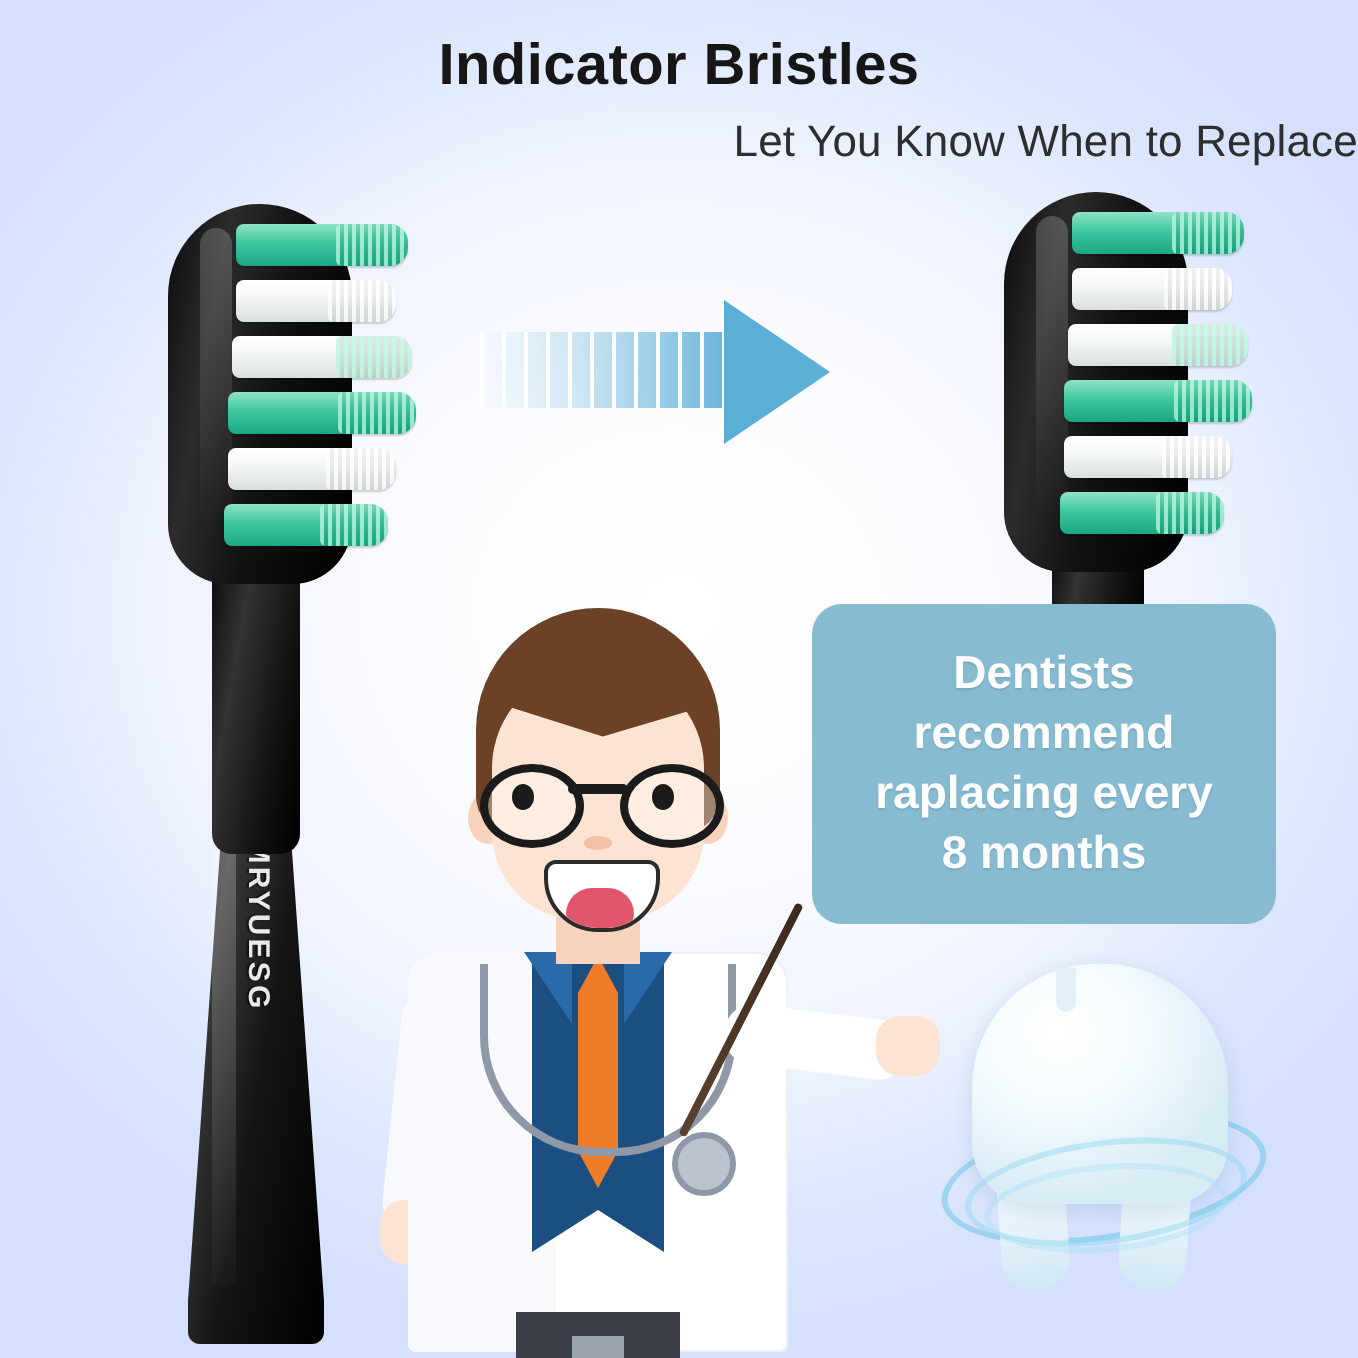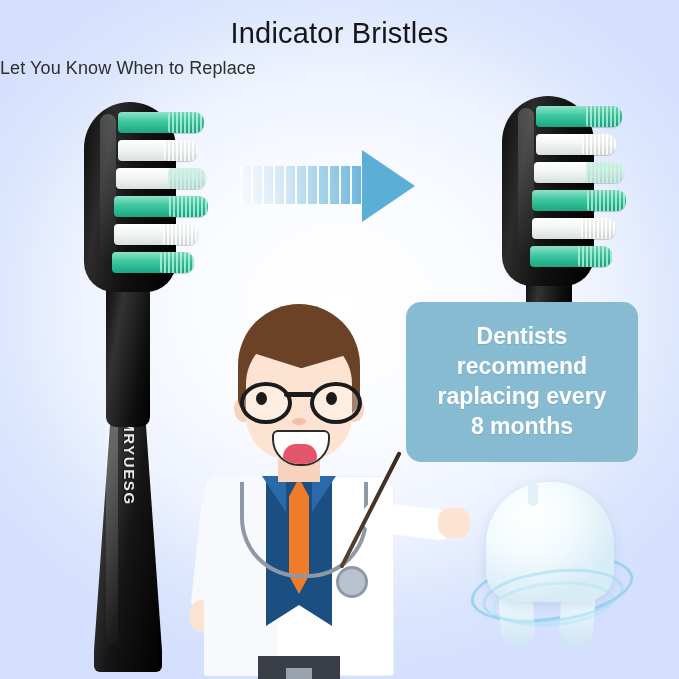--- a/index.html
+++ b/index.html
@@ -10,25 +10,25 @@
   }
   #stage{
     position:relative;width:679px;height:679px;overflow:hidden;
     background:
       radial-gradient(ellipse 62% 55% at 50% 45%, #ffffff 0%, #fbfcff 32%, #eef3fe 62%, #dce6fd 82%, #d4e0fd 100%);
   }
 
   
   .title{
     position:absolute;left:0;right:0;top:17px;text-align:center;
-    font-size:29px;font-weight:normal;color:#161616;letter-spacing:.2px;
+    font-size:29px;font-weight:bold;color:#161616;letter-spacing:.2px;
   }
   .subtitle{
-    position:absolute;left:0;right:0;top:58px;text-align:left;
-    font-size:18px;font-weight:normal;color:#2e2e2e;letter-spacing:.1px;
+    position:absolute;left:0;right:0;top:58px;text-align:right;
+    font-size:22px;font-weight:normal;color:#2e2e2e;letter-spacing:.1px;
   }
 
   
   .brush{position:absolute;}
   .head-black{
     position:absolute;left:0;top:0;width:92px;height:190px;
     background:linear-gradient(100deg,#0c0c0c 0%,#2c2c2c 26%,#111 55%,#000 100%);
     border-radius:46px 46px 30px 30px;
   }
   .head-black:after{

